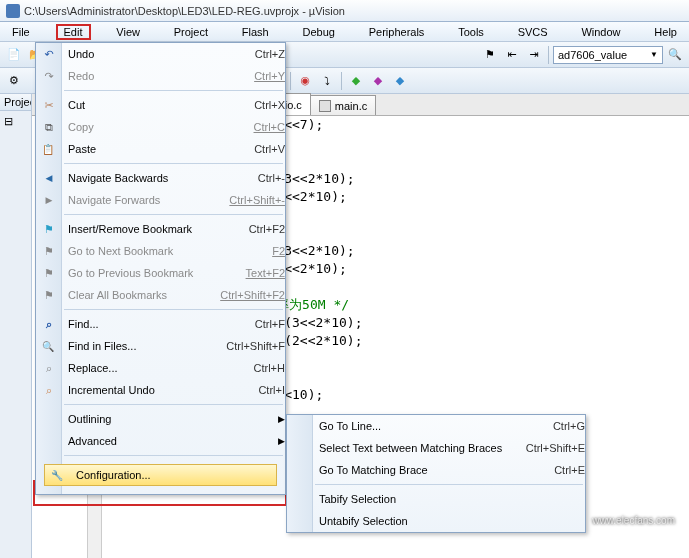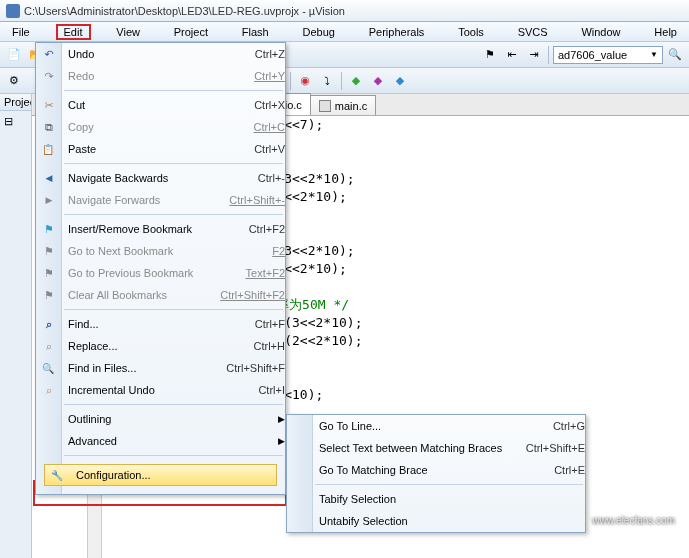--- a/index.html
+++ b/index.html
@@ -257,28 +257,28 @@
       <span>Clear All Bookmarks</span>
       <span class="shortcut">Ctrl+Shift+F2</span>
     </div>
     <div class="dd-sep"></div>
     <div class="dd-item">
       <span class="dd-icon gly i-find"></span>
       <span>Find...</span>
       <span class="shortcut">Ctrl+F</span>
     </div>
     <div class="dd-item">
+      <span class="dd-icon gly i-findfiles"></span>
+      <span>Find in Files...</span>
+      <span class="shortcut">Ctrl+Shift+F</span>
+    </div>
+    <div class="dd-item">
       <span class="dd-icon gly i-replace"></span>
       <span>Replace...</span>
       <span class="shortcut">Ctrl+H</span>
-    </div>
-    <div class="dd-item">
-      <span class="dd-icon gly i-findfiles"></span>
-      <span>Find in Files...</span>
-      <span class="shortcut">Ctrl+Shift+F</span>
     </div>
     <div class="dd-item">
       <span class="dd-icon gly i-inc"></span>
       <span>Incremental Undo</span>
       <span class="shortcut">Ctrl+I</span>
     </div>
     <div class="dd-sep"></div>
     <div class="dd-item">
       <span>Outlining</span>
       <span class="arrow">▶</span>

